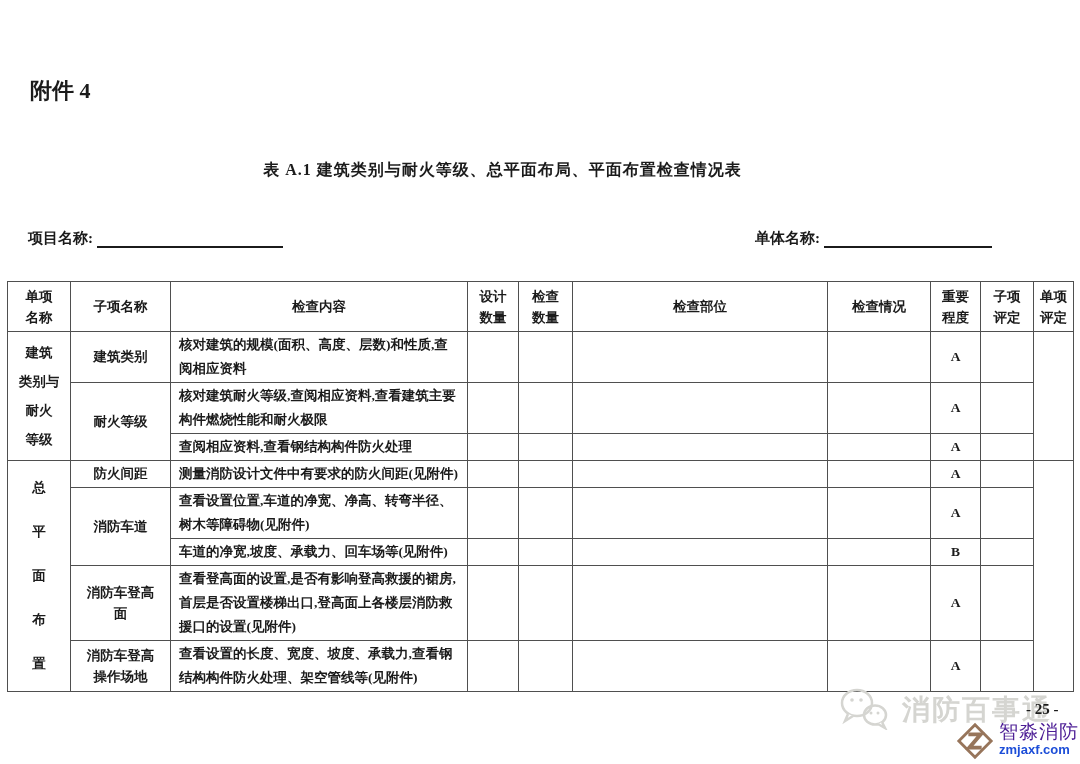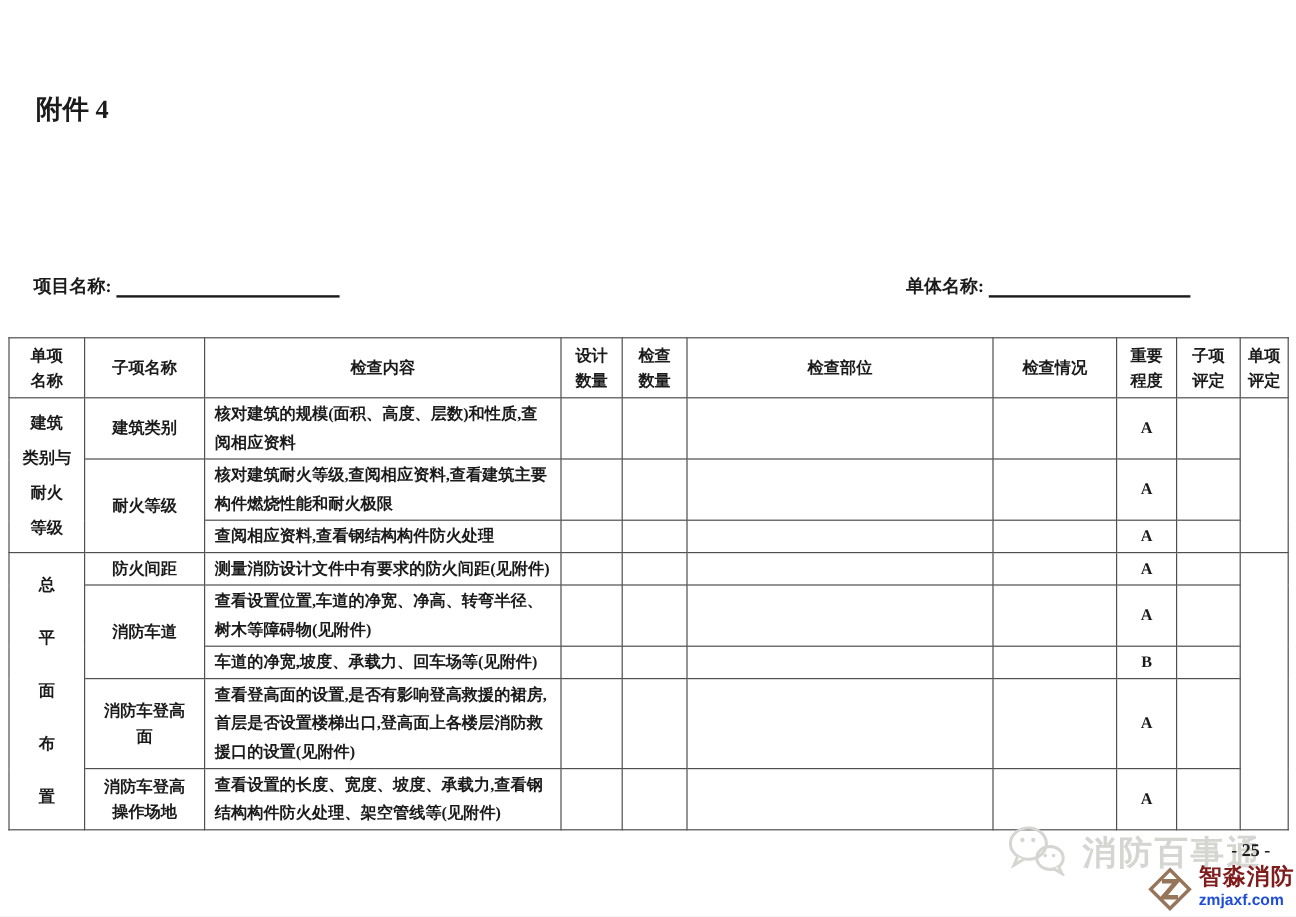--- a/index.html
+++ b/index.html
@@ -44,31 +44,32 @@
     color:#d5d5d1;z-index:1;
   }
   .watermark-text{font-size:28px;font-weight:bold;letter-spacing:2px;margin-left:12px;}
   .page-num{
     position:absolute;left:1026px;top:701px;font-size:15px;font-weight:bold;z-index:3;
   }
   .brand{
     position:absolute;left:956px;top:722px;display:flex;align-items:flex-start;z-index:2;
   }
   .brand-texts{margin-left:5px;display:flex;flex-direction:column;}
-  .brand-name{font-size:19px;font-weight:bold;color:#7f1d1d;line-height:20px;letter-spacing:1px;}
+  .brand-name{font-size:19px;font-weight:normal;color:#4c1d95;line-height:20px;letter-spacing:1px;}
   .brand-site{font-size:13px;font-weight:bold;color:#1d4ed8;line-height:16px;
     font-family:"Liberation Sans","DejaVu Sans",sans-serif;}
 </style>
 </head>
 <body>
 
 <div class="sheet">
 
   <div class="attachment">附件 4</div>
 
+  <div class="doc-title">表 A.1 建筑类别与耐火等级、总平面布局、平面布置检查情况表</div>
 
   <div class="name-row">
     <span class="project-block">
       <span class="name-label">项目名称:</span><span class="fill-line line-project"></span>
     </span>
     <span class="unit-block">
       <span class="name-label">单体名称:</span><span class="fill-line line-unit"></span>
     </span>
   </div>
 

